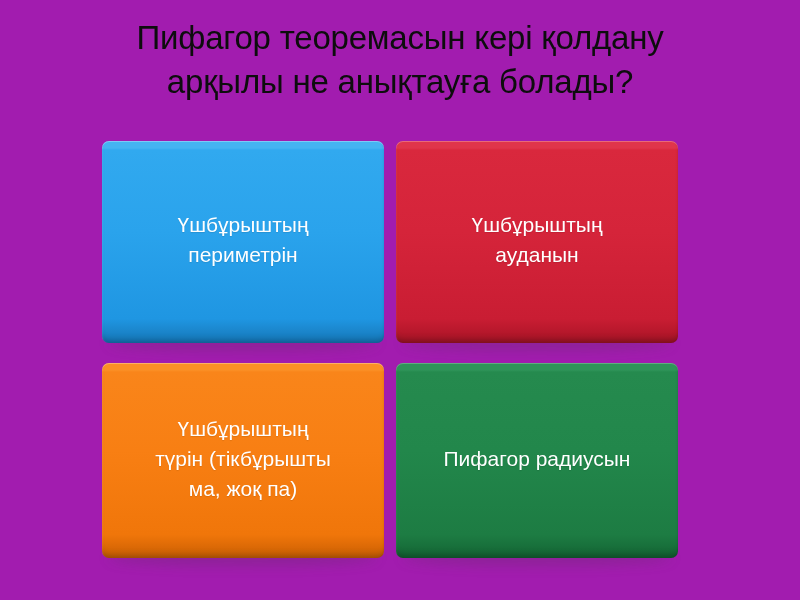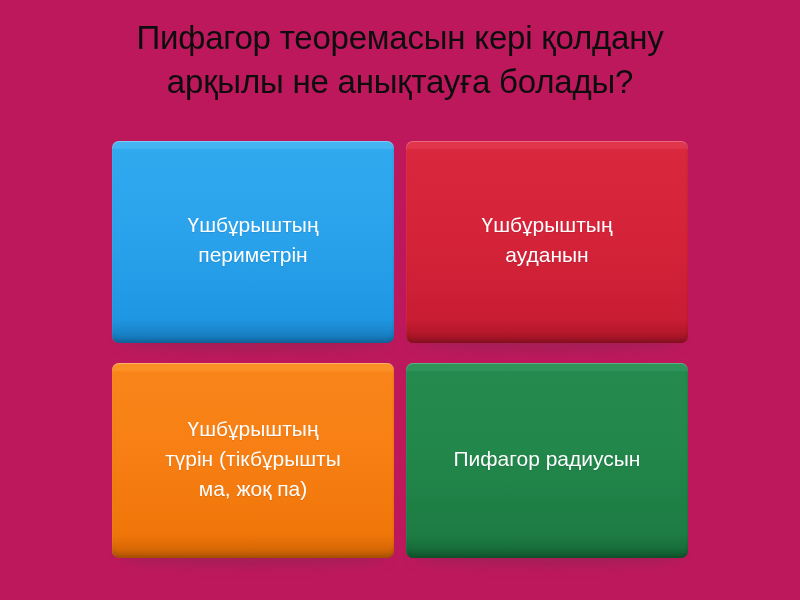--- a/index.html
+++ b/index.html
@@ -14,21 +14,21 @@
   body {
     background: #ffffff;
     font-family: "Liberation Sans", "DejaVu Sans", sans-serif;
     -webkit-font-smoothing: antialiased;
   }
 
   .slide {
     position: relative;
     width: 800px;
     height: 600px;
-    background: #be185d;
+    background: #a21caf;
   }
 
   
   .question-area {
     position: absolute;
     left: 0;
     top: 16px;
     width: 800px;
     padding: 0 34px;
     text-align: center;
@@ -39,21 +39,21 @@
     line-height: 44px;
     font-weight: 400;
     color: #0d0d0d;
     letter-spacing: -0.2px;
     white-space: pre-line;
   }
 
   
   .answers {
     position: absolute;
-    left: 112px;
+    left: 102px;
     top: 141px;
     width: 576px;
     height: 417px;
     display: grid;
     grid-template-columns: 282px 282px;
     grid-template-rows: 202px 195px;
     column-gap: 12px;
     row-gap: 20px;
   }
 

